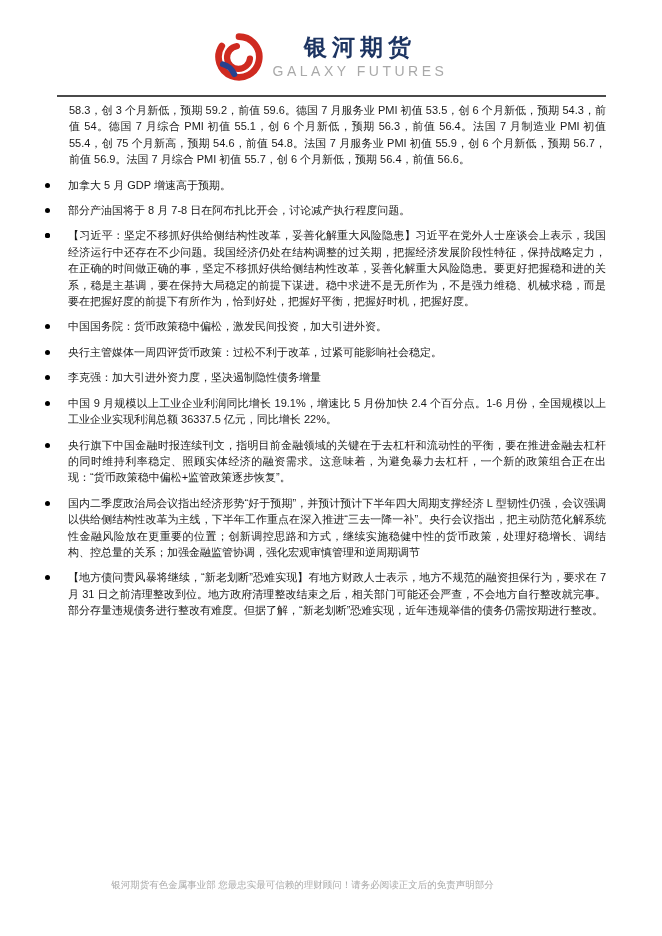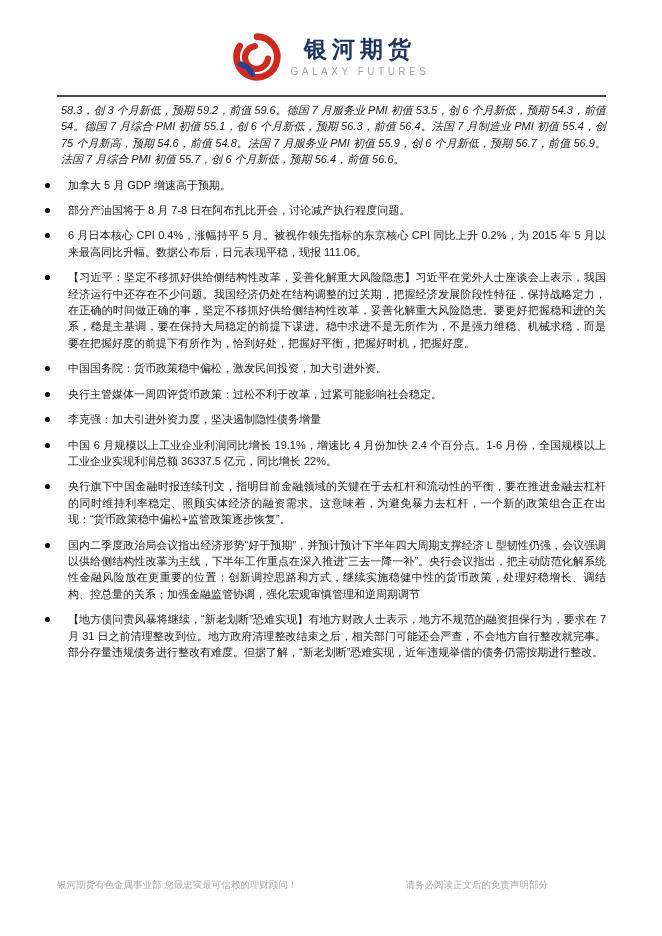--- a/index.html
+++ b/index.html
@@ -13,46 +13,46 @@
   
   .header { position: absolute; top: 33px; left: 0; width: 100%; display: flex; justify-content: center; }
   .brand { display: flex; align-items: center; gap: 10px; }
   .logo svg { display: block; }
   .brand-text { display: flex; flex-direction: column; align-items: center; }
   .brand-name {
     font-size: 23px; font-weight: 700; letter-spacing: 5px; line-height: 1.1;
     color: var(--brand-navy, #1d3461);
   }
   .brand-sub {
-    font-size: 10px; letter-spacing: 3.5px; margin-top: 3px;
+    font-size: 14px; letter-spacing: 3.5px; margin-top: 3px;
     color: var(--footer-gray, #8f8f8f);
   }
   .rule {
     position: absolute; top: 95px; left: 57px; width: 549px; height: 0;
     border-top: 2px solid var(--rule, #4a4a4a);
   }
 
   
   .content {
     position: absolute; top: 102px; left: 57px; width: 549px;
     font-size: 11px; line-height: 16.4px; text-align: justify;
     color: var(--body-text, #1a1a1a);
   }
-  .intro { margin: 0 0 9px 4px; font-style: italic; }
+  .intro { margin: 0 0 9px 12px; }
   .bullets { list-style: none; margin: 0; padding: 0; }
   .bullet-item { position: relative; padding-left: 11px; margin-bottom: 9px; }
   .marker {
     position: absolute; left: -12px; top: 6px;
     width: 5px; height: 5px; border-radius: 50%; background: #000;
   }
 
   
   .footer {
     position: absolute; top: 879px; left: 57px; width: 549px;
-    display: flex; justify-content: space-between;
+    display: flex; justify-content: center;
     font-size: 9.5px; color: var(--footer-gray, #ababab);
   }
   .footer .f-right { margin-right: 58px; }
   .page-num {
     position: absolute; top: 902px; left: 0; width: 100%;
     text-align: center; font-size: 12.5px; color: #1a1a1a;
   }
 </style>
 </head>
 <body>
@@ -83,24 +83,20 @@
   <li class="bullet-item">
     <span class="marker"></span>
     <span class="text">加拿大 5 月 GDP 增速高于预期。</span>
   </li>
 
   <li class="bullet-item">
     <span class="marker"></span>
     <span class="text">部分产油国将于 8 月 7-8 日在阿布扎比开会，讨论减产执行程度问题。</span>
   </li>
 
-  <li class="bullet-item">
-    <span class="marker"></span>
-    <span class="text">6 月日本核心 CPI 0.4%，涨幅持平 5 月。被视作领先指标的东京核心 CPI 同比上升 0.2%，为 2015 年 5 月以来最高同比升幅。数据公布后，日元表现平稳，现报 111.06。</span>
-  </li>
 
   <li class="bullet-item">
     <span class="marker"></span>
   </li>
 
   <li class="bullet-item">
     <span class="marker"></span>
     <span class="text">【习近平：坚定不移抓好供给侧结构性改革，妥善化解重大风险隐患】习近平在党外人士座谈会上表示，我国经济运行中还存在不少问题。我国经济仍处在结构调整的过关期，把握经济发展阶段性特征，保持战略定力，在正确的时间做正确的事，坚定不移抓好供给侧结构性改革，妥善化解重大风险隐患。要更好把握稳和进的关系，稳是主基调，要在保持大局稳定的前提下谋进。稳中求进不是无所作为，不是强力维稳、机械求稳，而是要在把握好度的前提下有所作为，恰到好处，把握好平衡，把握好时机，把握好度。</span>
   </li>
 
@@ -114,21 +110,21 @@
     <span class="text">央行主管媒体一周四评货币政策：过松不利于改革，过紧可能影响社会稳定。</span>
   </li>
 
   <li class="bullet-item">
     <span class="marker"></span>
     <span class="text">李克强：加大引进外资力度，坚决遏制隐性债务增量</span>
   </li>
 
   <li class="bullet-item">
     <span class="marker"></span>
-    <span class="text">中国 6 月规模以上工业企业利润同比增长 19.1%，增速比 4 月份加快 2.4 个百分点。1-6 月份，全国规模以上工业企业实现利润总额 36337.5 亿元，同比增长 22%。</span>
+    <span class="text">中国 9 月规模以上工业企业利润同比增长 19.1%，增速比 5 月份加快 2.4 个百分点。1-6 月份，全国规模以上工业企业实现利润总额 36337.5 亿元，同比增长 22%。</span>
   </li>
 
   <li class="bullet-item">
     <span class="marker"></span>
     <span class="text">央行旗下中国金融时报连续刊文，指明目前金融领域的关键在于去杠杆和流动性的平衡，要在推进金融去杠杆的同时维持利率稳定、照顾实体经济的融资需求。这意味着，为避免暴力去杠杆，一个新的政策组合正在出现：“货币政策稳中偏松+监管政策逐步恢复”。</span>
   </li>
 
   <li class="bullet-item">
     <span class="marker"></span>
     <span class="text">国内二季度政治局会议指出经济形势“好于预期”，并预计预计下半年四大周期支撑经济 L 型韧性仍强，会议强调以供给侧结构性改革为主线，下半年工作重点在深入推进“三去一降一补”。央行会议指出，把主动防范化解系统性金融风险放在更重要的位置；创新调控思路和方式，继续实施稳健中性的货币政策，处理好稳增长、调结构、控总量的关系；加强金融监管协调，强化宏观审慎管理和逆周期调节</span>

